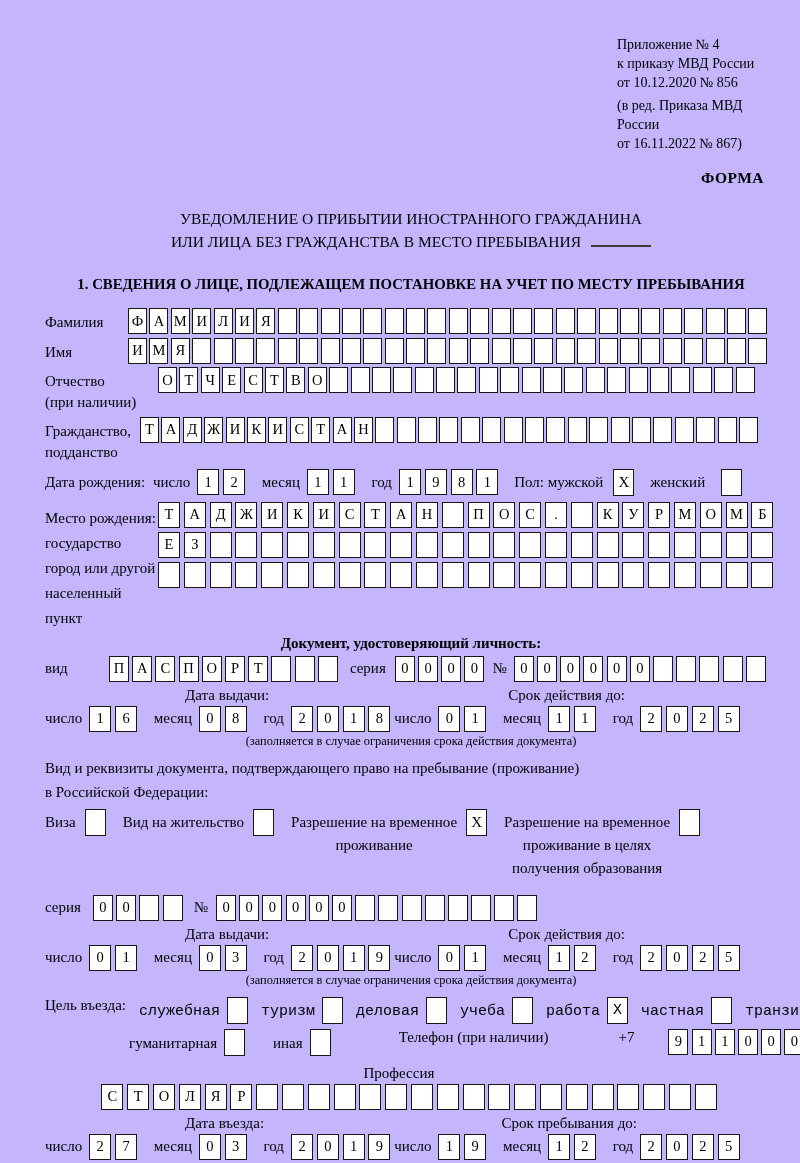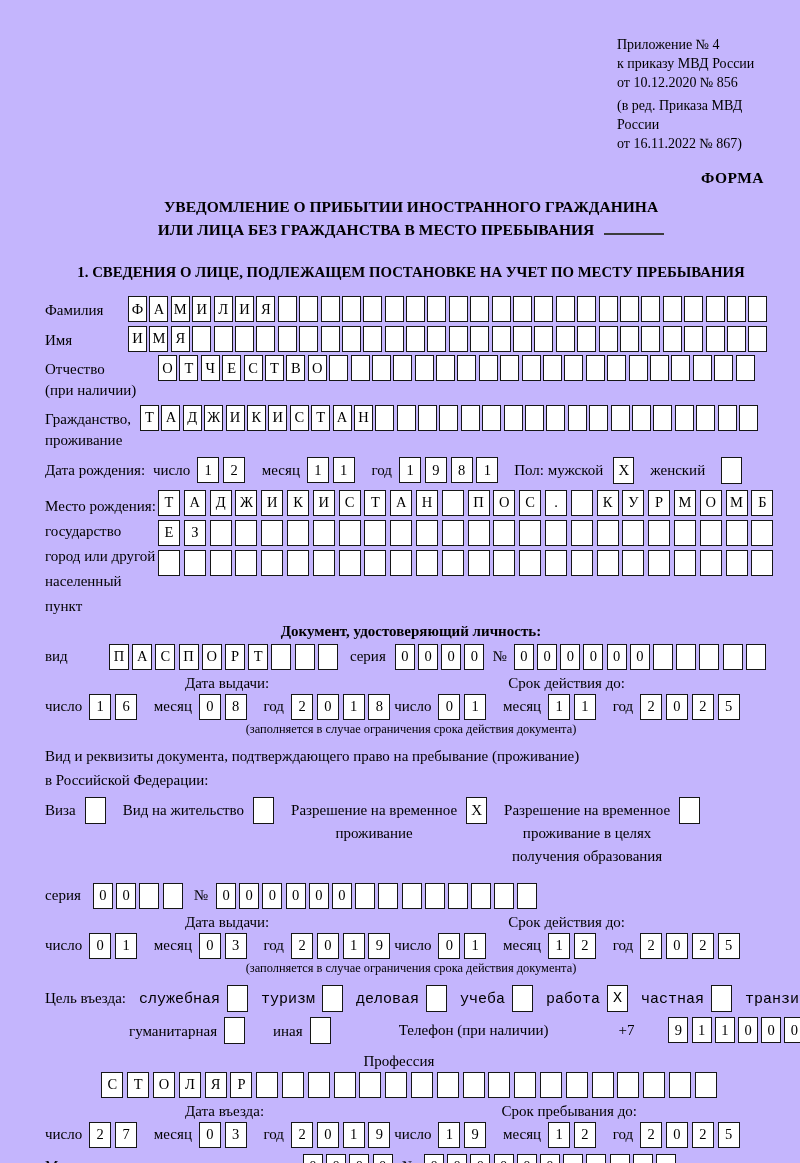--- a/index.html
+++ b/index.html
@@ -6,21 +6,21 @@
   html,body { margin:0; padding:0; background:#fff; }
   .page {
     width:800px; height:1163px; overflow:hidden;
     font-family:"Liberation Serif","DejaVu Serif",serif; color:#000;
     padding:36px 23px 0 45px; position:relative; background:#c4b5fd;
   }
   .pre { white-space:pre-line; }
   .appendix { margin-left:572px; font-size:14px; line-height:1.34; }
   .appendix.second { margin-top:5px; }
   .form-label { text-align:right; padding-right:13px; font-weight:bold; font-size:15.5px; margin-top:15px; letter-spacing:.5px; }
-  .title { text-align:center; font-weight:bold; font-size:15.5px; margin-top:8px; line-height:1.5; }
+  .title { text-align:center; font-weight:normal; font-size:15.5px; margin-top:20px; line-height:1.5; }
   .blank { display:inline-block; width:60px; border-bottom:2.4px solid #3c3c3c; height:13px; margin-left:10px; }
   .sect { text-align:center; font-weight:bold; font-size:14.8px; margin-top:23px; }
 
   .form { margin-top:15px; }
   .frow { display:flex; align-items:flex-start; margin-bottom:3.5px; }
   .vcent { align-items:center; }
   .flabel { font-size:15px; padding-top:4px; flex:none; line-height:1.4; }
 
   .cells { display:flex; flex-wrap:nowrap; flex:none; }
   .cell { flex:none; height:26px; border:1.8px solid #161616; background:#fff;
@@ -48,21 +48,21 @@
   .daterow { display:flex; align-items:center; margin-bottom:2px; }
   .dright { margin-left:auto; margin-right:72px; }
   .note { text-align:center; font-size:12.4px; margin:1px 0 2px 0; }
 
   .intro { font-size:15px; line-height:1.6; margin-top:7px; }
   .optrow { display:flex; gap:17px; margin-top:5px; align-items:flex-start; }
   .opt { display:flex; gap:9px; align-items:flex-start; flex:none; }
   .optlab { white-space:pre-line; text-align:center; font-size:15px; line-height:1.55; padding-top:2px; }
   .opt:first-child .optlab, .opt:nth-child(2) .optlab { text-align:left; }
 
-  .purrow { display:flex; gap:13px; align-items:center; margin-top:9px; }
+  .purrow { display:flex; gap:13px; align-items:flex-start; margin-top:9px; }
   .purrow .opt { gap:7px; align-items:center; }
   .hum { margin-left:84px; margin-top:5px; gap:26px; }
   .phlab { font-size:15px; margin-left:42px; flex:none; }
   .phpre { font-size:15px; margin:0 8px 0 44px; flex:none; }
   .gap6 { margin-top:6px; }
   .gap14 { margin-top:14px; }
   .slab { font-size:15px; flex:none; }
 </style>
 </head>
 <body>
@@ -187,21 +187,21 @@
           <span class="cell"></span>
           <span class="cell"></span>
           <span class="cell"></span>
           <span class="cell"></span>
           <span class="cell"></span>
         </div>
     </div>
 
     <div class="frow">
       <div class="flabel w95 pre">Гражданство,
-проживание</div>
+подданство</div>
       <div class="cells p21">
           <span class="cell">Т</span>
           <span class="cell">А</span>
           <span class="cell">Д</span>
           <span class="cell">Ж</span>
           <span class="cell">И</span>
           <span class="cell">К</span>
           <span class="cell">И</span>
           <span class="cell">С</span>
           <span class="cell">Т</span>

